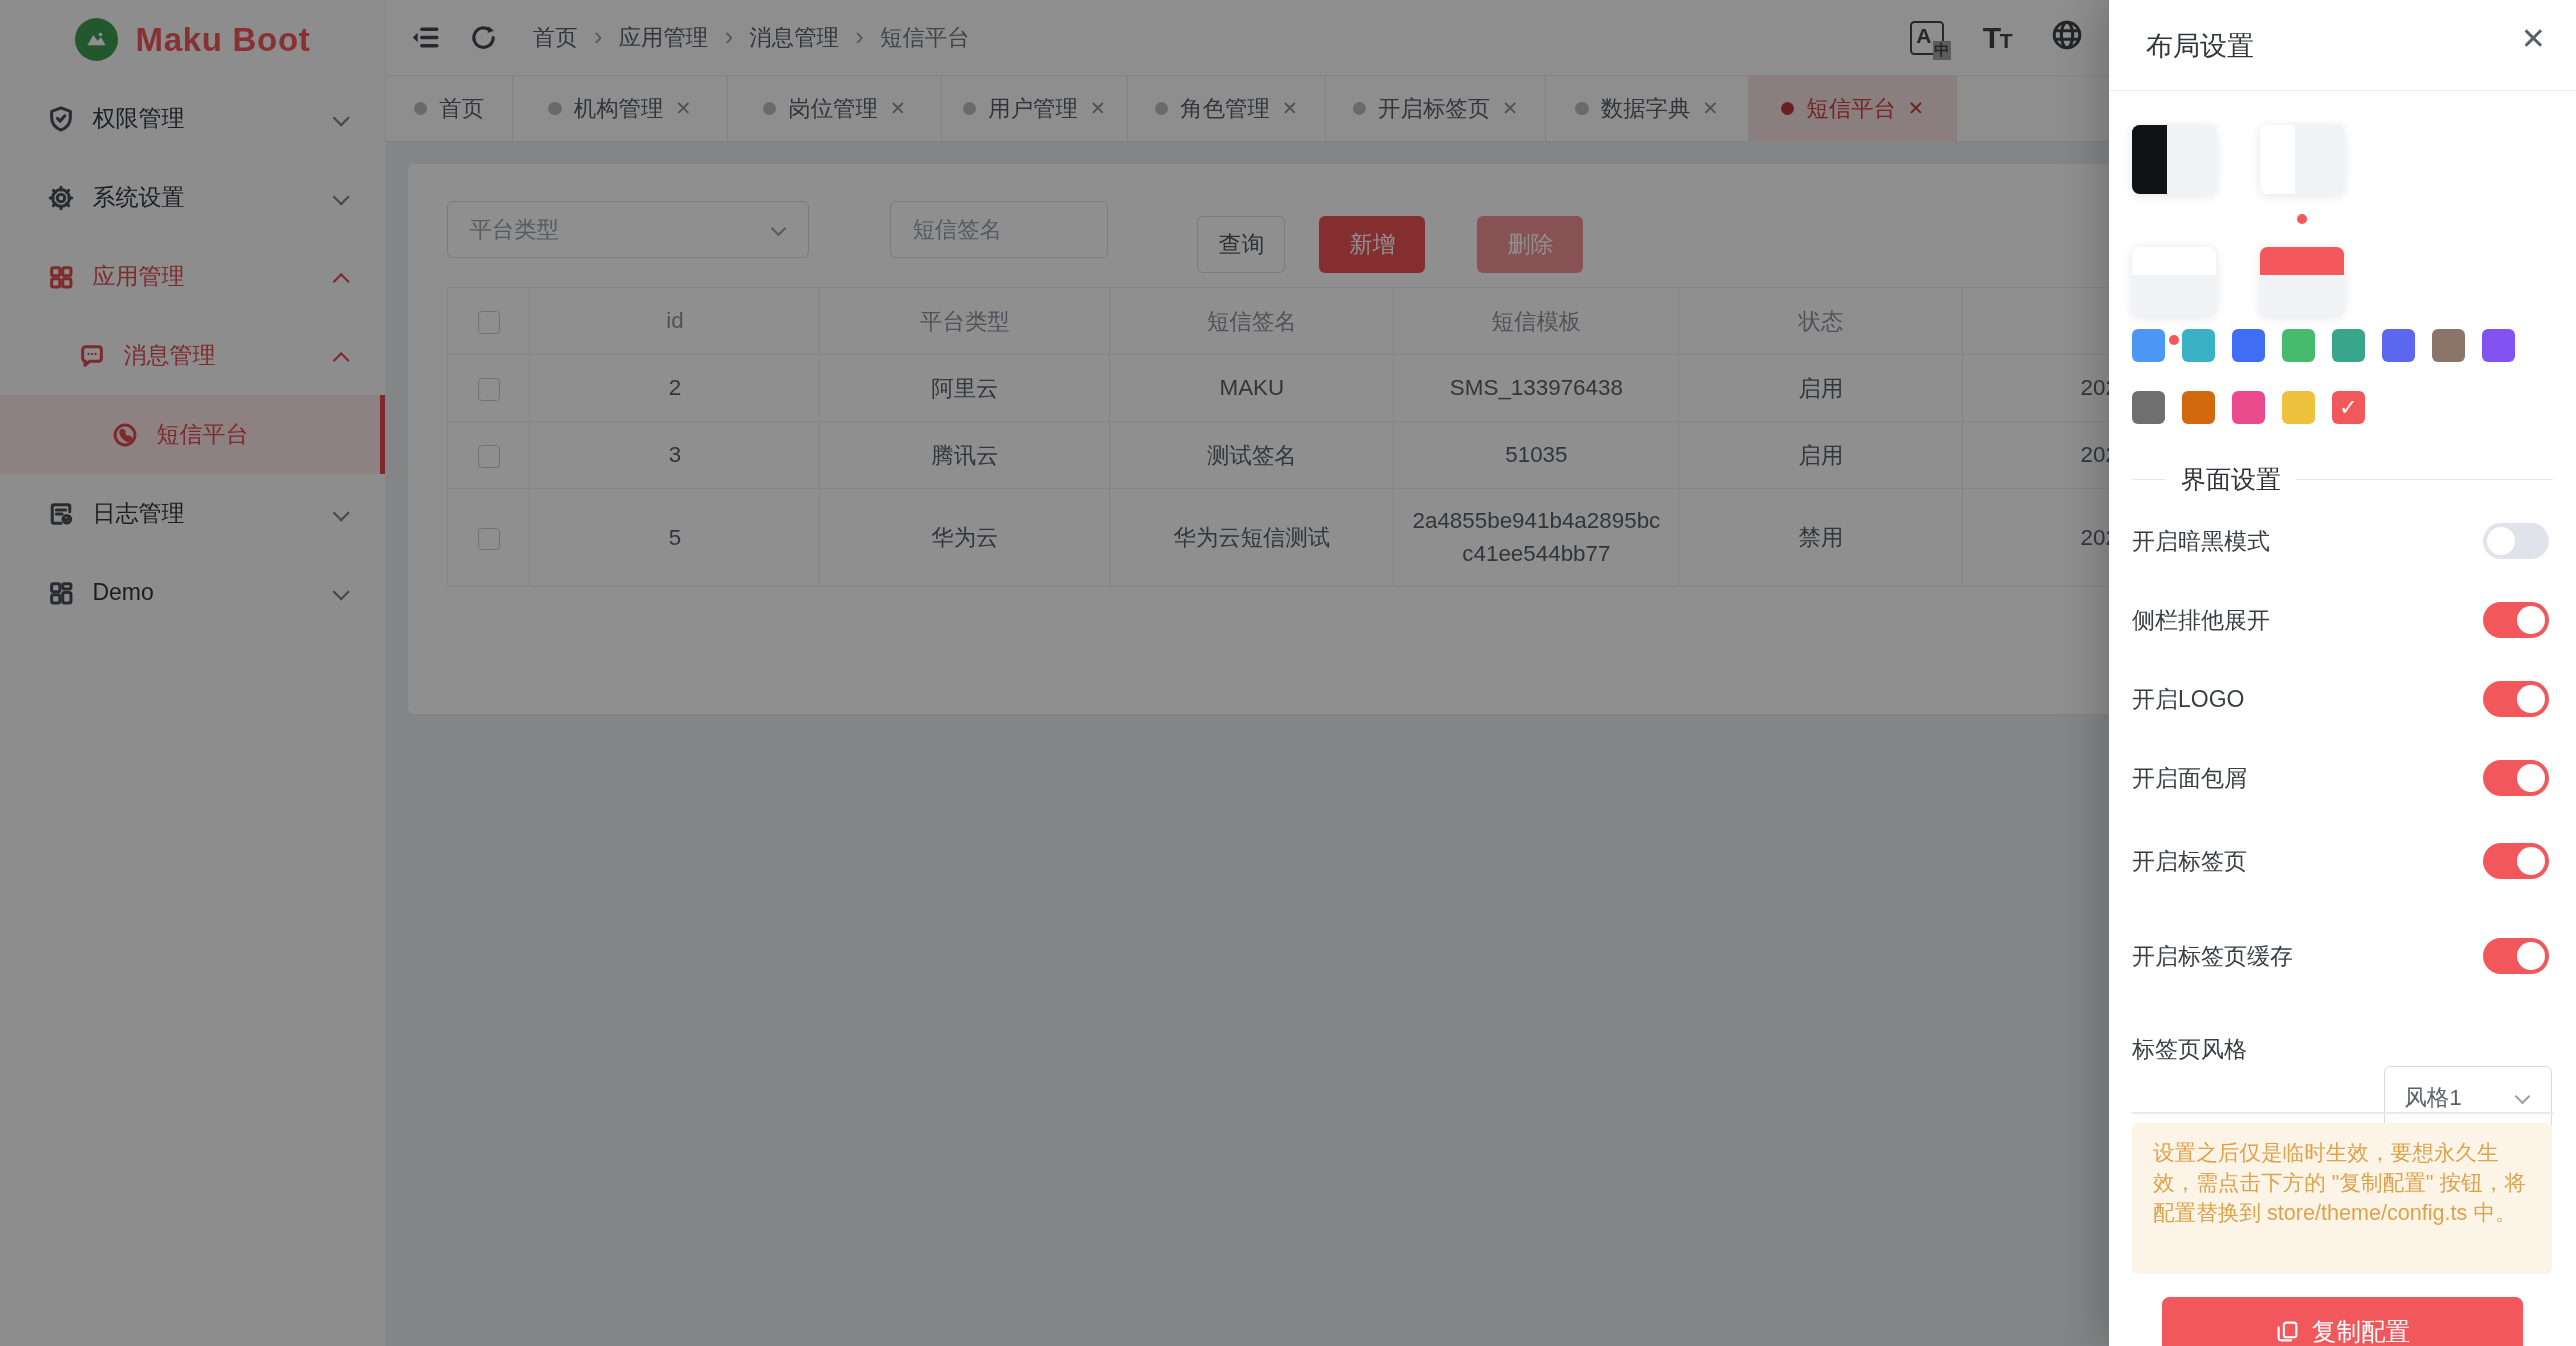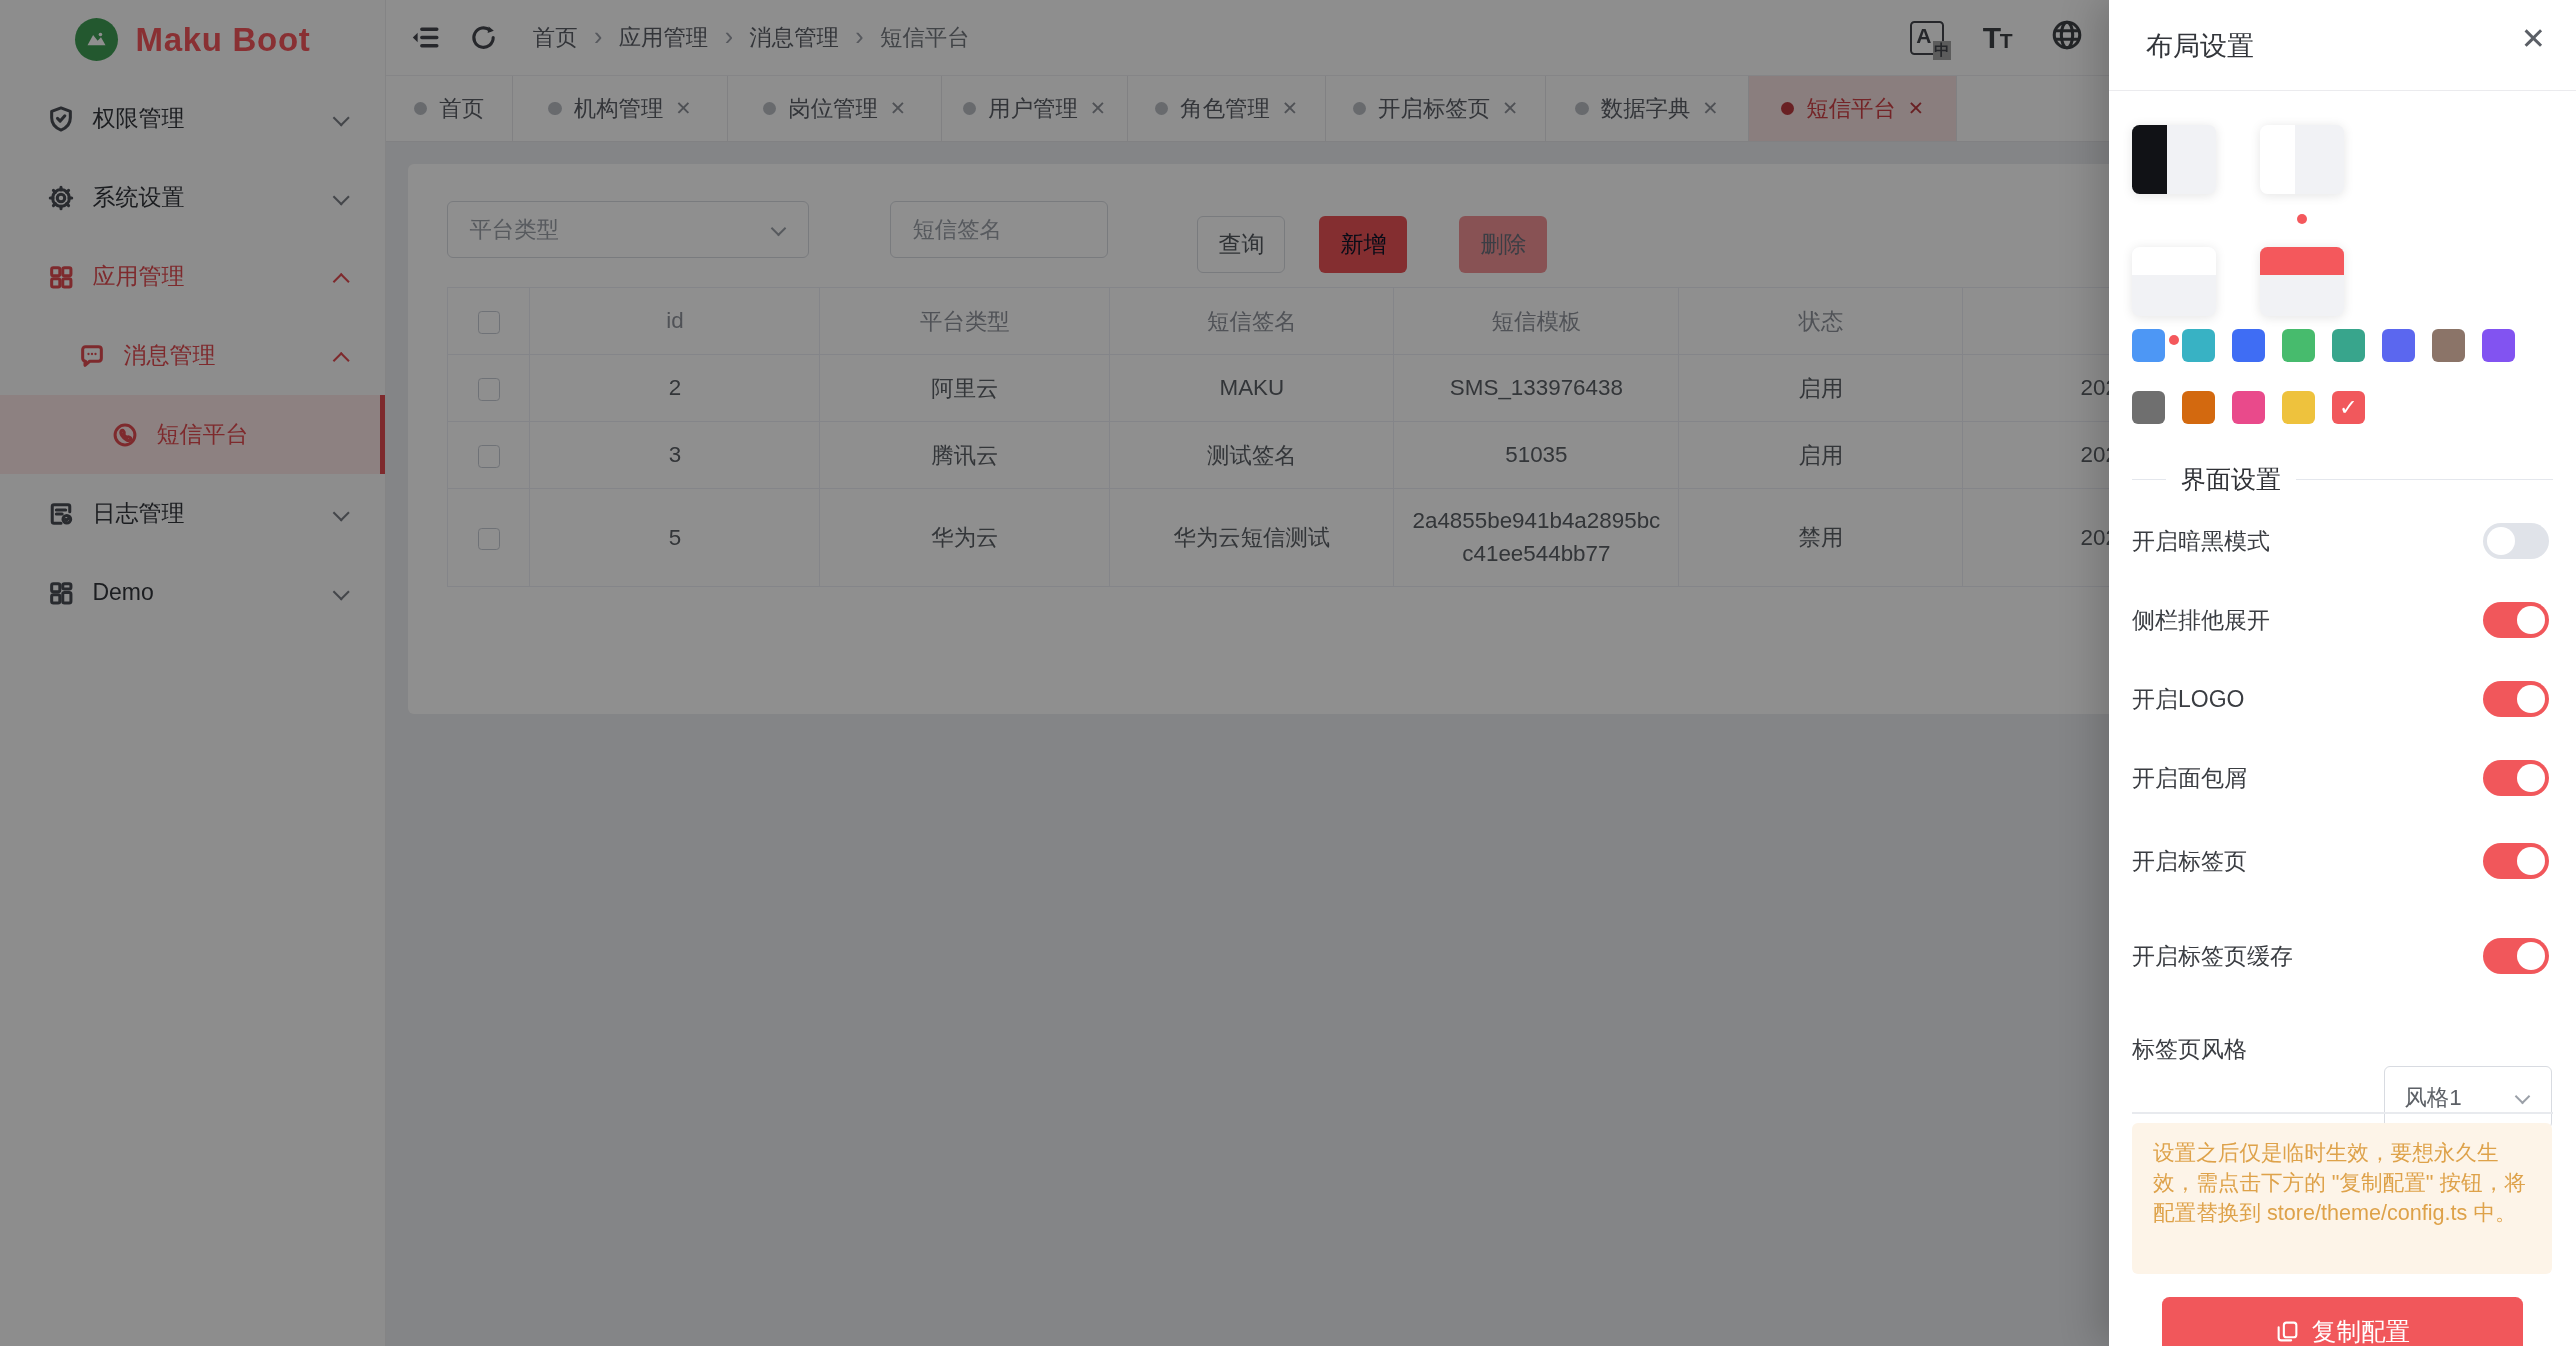--- a/index.html
+++ b/index.html
@@ -59,21 +59,21 @@
   .card { position:absolute; left:22.4px; top:22.4px; width:2145px; height:550px; background:#ffffff; border-radius:6px; }
 
   .filter-row { position:absolute; left:39px; top:37px; height:57px; display:flex; align-items:center; }
   .ctrl { height:57px; border:1.5px solid #d8dbe1; border-radius:6px; background:#fff; display:flex; align-items:center; color:#9row5a0a8; }
   .sel-platform { width:362px; padding:0 21px; justify-content:space-between; color:#9ba0a8; }
   .inp-sign { width:218px; margin-left:81px; padding:0 21px; color:#9ba0a8; }
   .chev-sm { width:16.4px; height:16.4px; position:relative; }
   .chev-sm::before { content:""; position:absolute; left:1.5px; top:1.5px; width:9px; height:9px; border-right:2.2px solid #9ba0a8; border-bottom:2.2px solid #9ba0a8; transform:rotate(45deg); }
   .btn { height:57px; border-radius:6px; display:flex; align-items:center; justify-content:center; font-size:23px; cursor:pointer;margin-top:29px; }
   .btn-plain { width:88px; margin-left:89px; background:#fff; border:1.5px solid #d8dbe1; color:#55595f; }
-  .btn-red { width:88px; margin-left:34px; background:#eb5257; color:#0f172a; border:none; }
+  .btn-red { width:106px; margin-left:34px; background:#eb5257; color:#ffffff; border:none; }
   .btn-red.disabled { opacity:0.62; margin-left:52px; }
 
   table.grid { position:absolute; left:39px; top:123px; border-collapse:collapse; table-layout:fixed; }
   table.grid th, table.grid td { border:1.5px solid #ebeef5; text-align:center; font-weight:normal; padding:0 15px; }
   table.grid th { height:67px; color:#8f939b; }
   table.grid td { height:67px; color:#5c6066; word-break:break-all; }
   tr.tall td { height:98px; line-height:1.45; }
   td.date, th.date { text-align:left; padding-left:42px; }
   .cb { display:inline-block; width:22.4px; height:22.4px; border:1.5px solid #c7ccd4; border-radius:3.7px; background:#fff; vertical-align:middle; }
 

